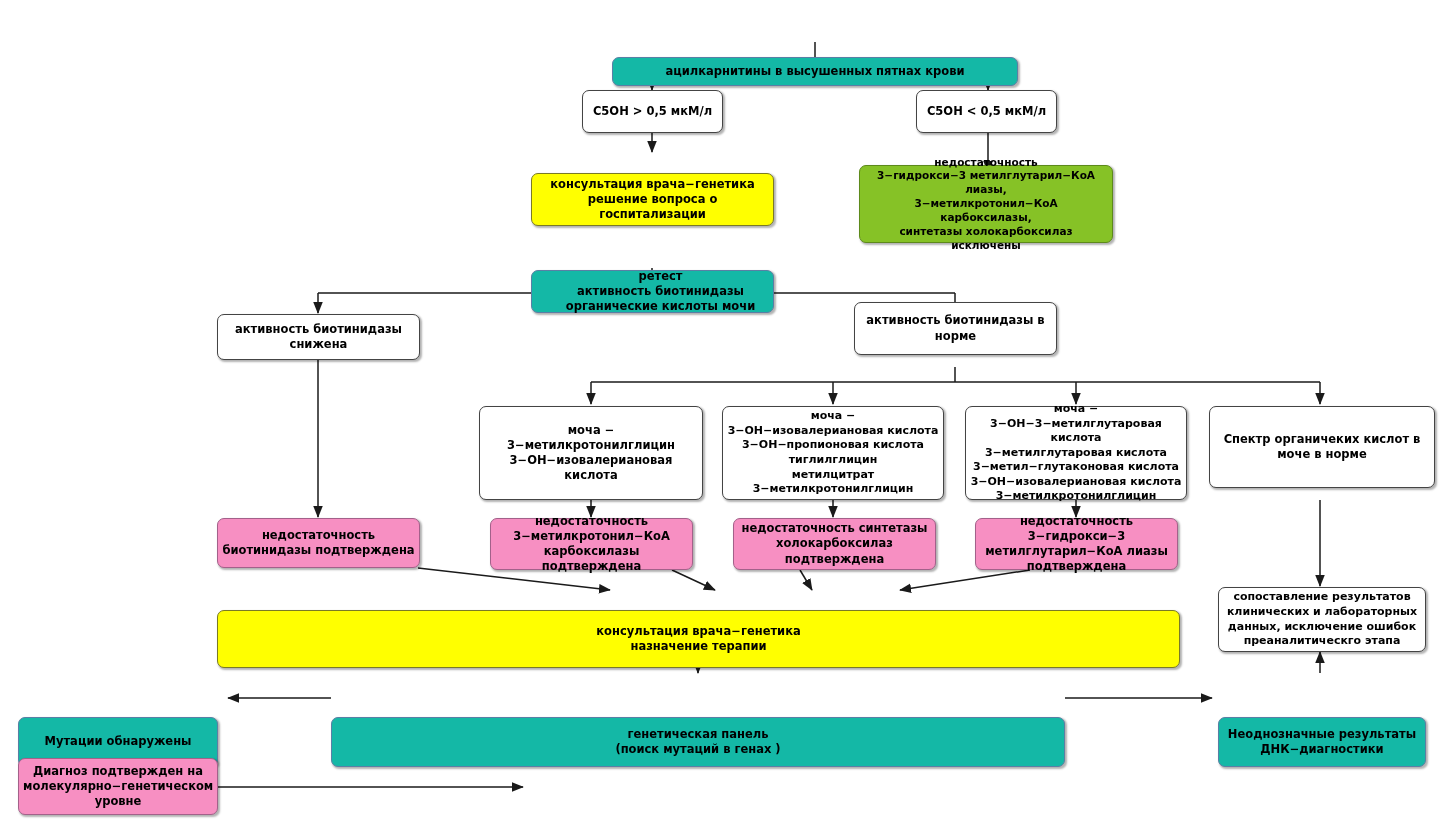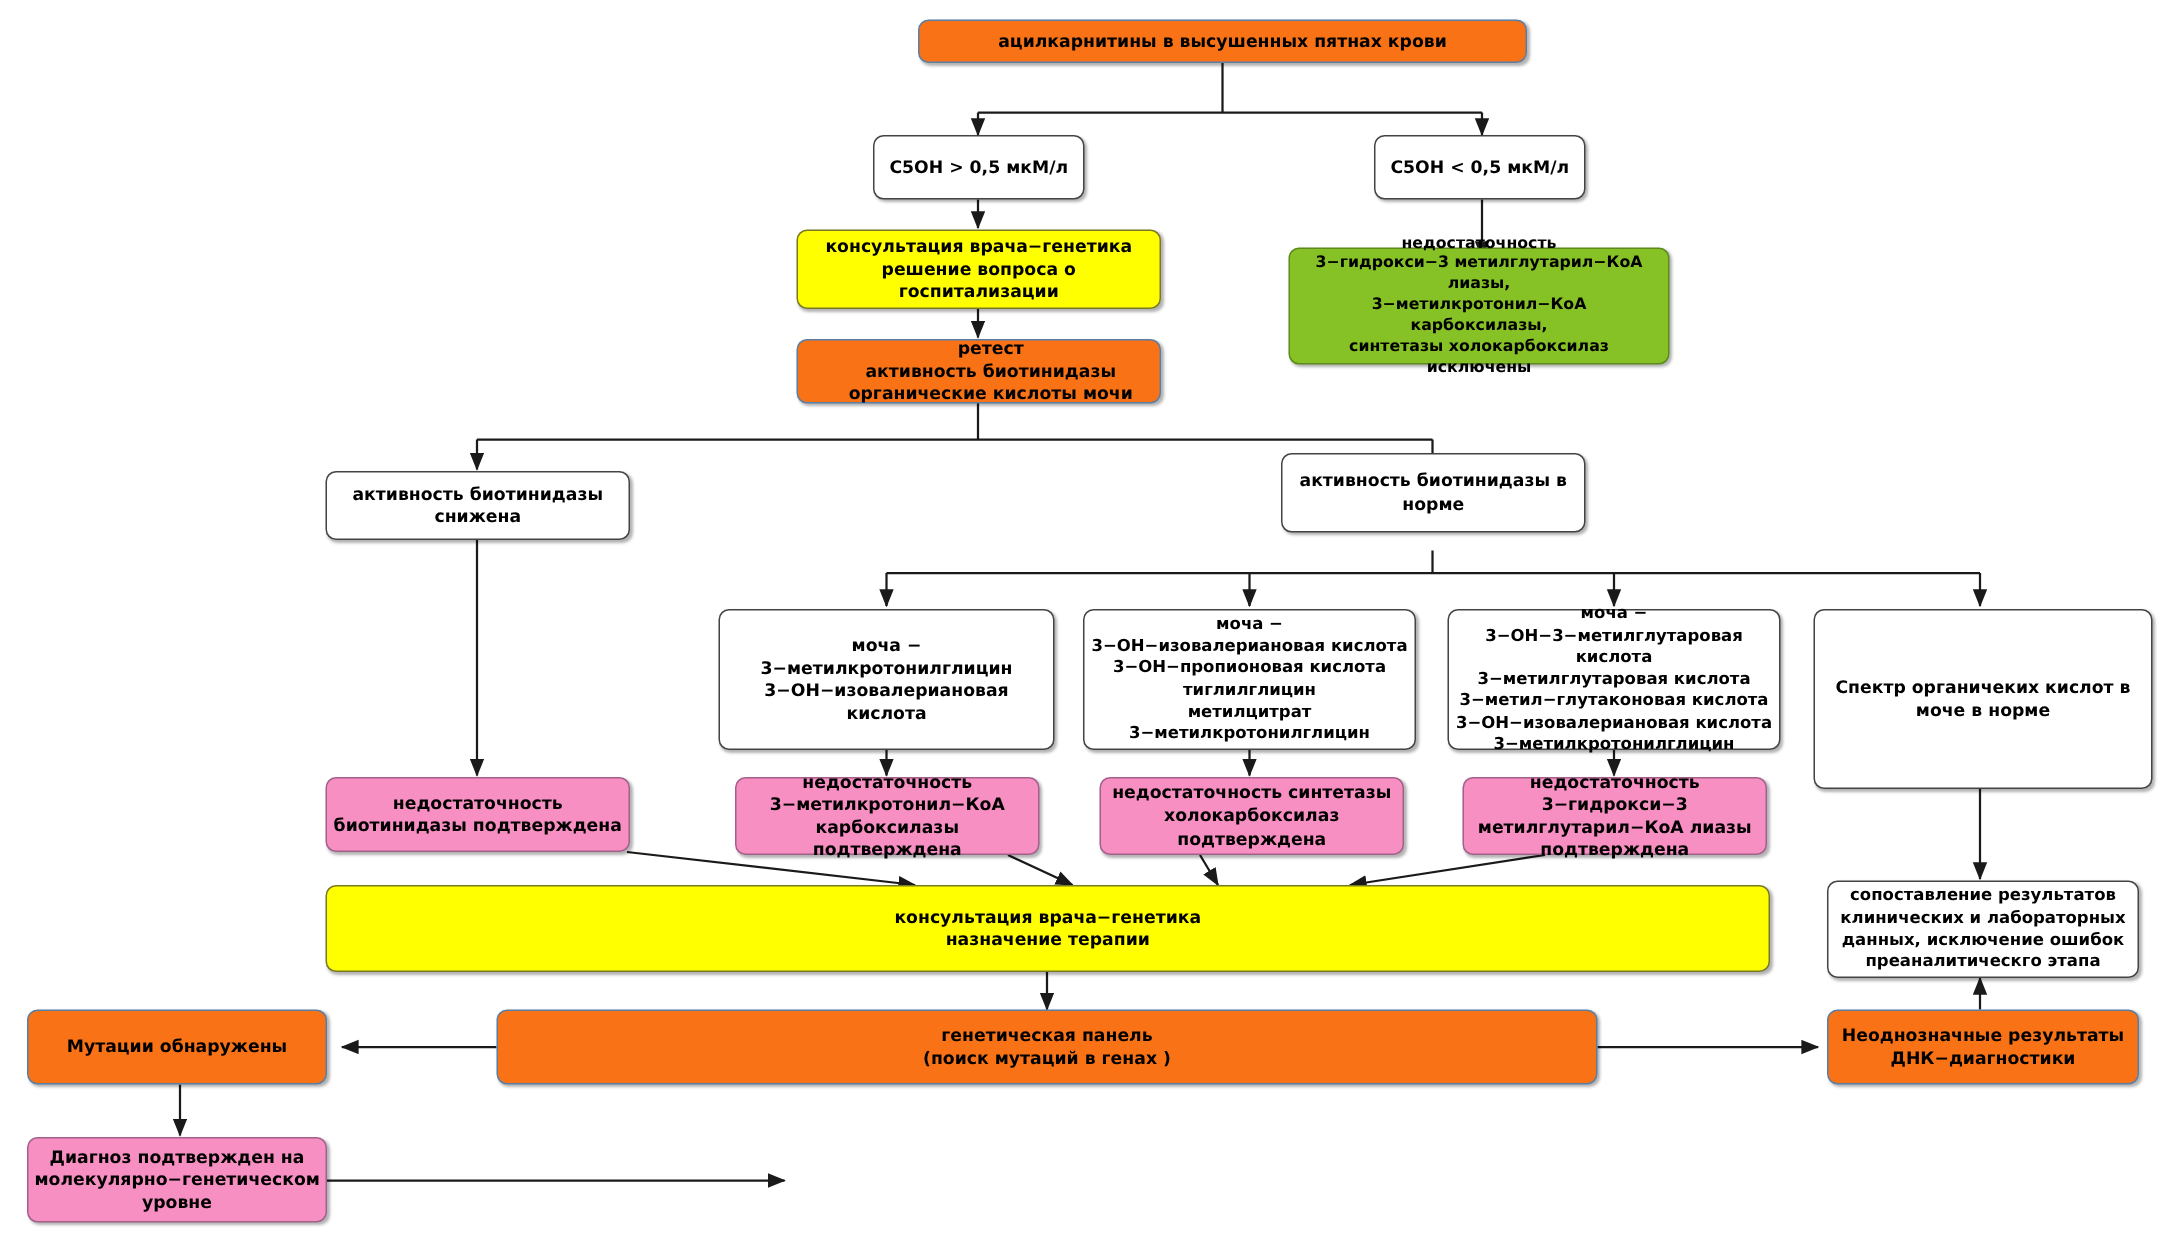--- a/index.html
+++ b/index.html
@@ -39,22 +39,22 @@
     line-height: 1.32;
     color: #000000;
     padding: 2px 4px;
     z-index: 2;
     box-shadow: 1.5px 1.5px 2px rgba(0,0,0,0.30);
   }
   .node .txt {
     width: 100%;
     white-space: pre-line;
   }
-  .c-blue   { background: #f97316; border-color: #5a7fa5; }
-  .c-yellow { background: #FFFF00; border-color: #7a7a26; }
+  .c-blue   { background: #14b8a6; border-color: #5a7fa5; margin-top: 44px; }
+  .c-yellow { background: #FFFF00; border-color: #7a7a26; margin-top: 20px; }
   .c-green  { background: #86C226; border-color: #5d8a1b; }
   .c-pink   { background: #F78FC2; border-color: #a3618a; }
   .c-white  { background: #FFFFFF; border-color: #444444; }
 
   
   .overflow-box { overflow: visible; }
   .overflow-box .txt {
     position: relative;
     top: 0;
   }
@@ -187,21 +187,21 @@
   <div class="node c-white" style="left:965px; top:406px; width:222px; height:94px;">
     <span class="txt small">моча −
 3−ОН−3−метилглутаровая
 кислота
 3−метилглутаровая кислота
 3−метил−глутаконовая кислота
 3−ОН−изовалериановая кислота
 3−метилкротонилглицин</span>
   </div>
 
-  <div class="node c-white" style="left:1209px; top:406px; width:226px; height:120px;">
+  <div class="node c-white" style="left:1209px; top:406px; width:226px; height:82px;">
     <span class="txt">Спектр органичеких кислот в
 моче в норме</span>
   </div>
 
   <div class="node c-pink" style="left:217px; top:518px; width:203px; height:50px;">
     <span class="txt">недостаточность
 биотинидазы подтверждена</span>
   </div>
 
   <div class="node c-pink" style="left:490px; top:518px; width:203px; height:52px;">

